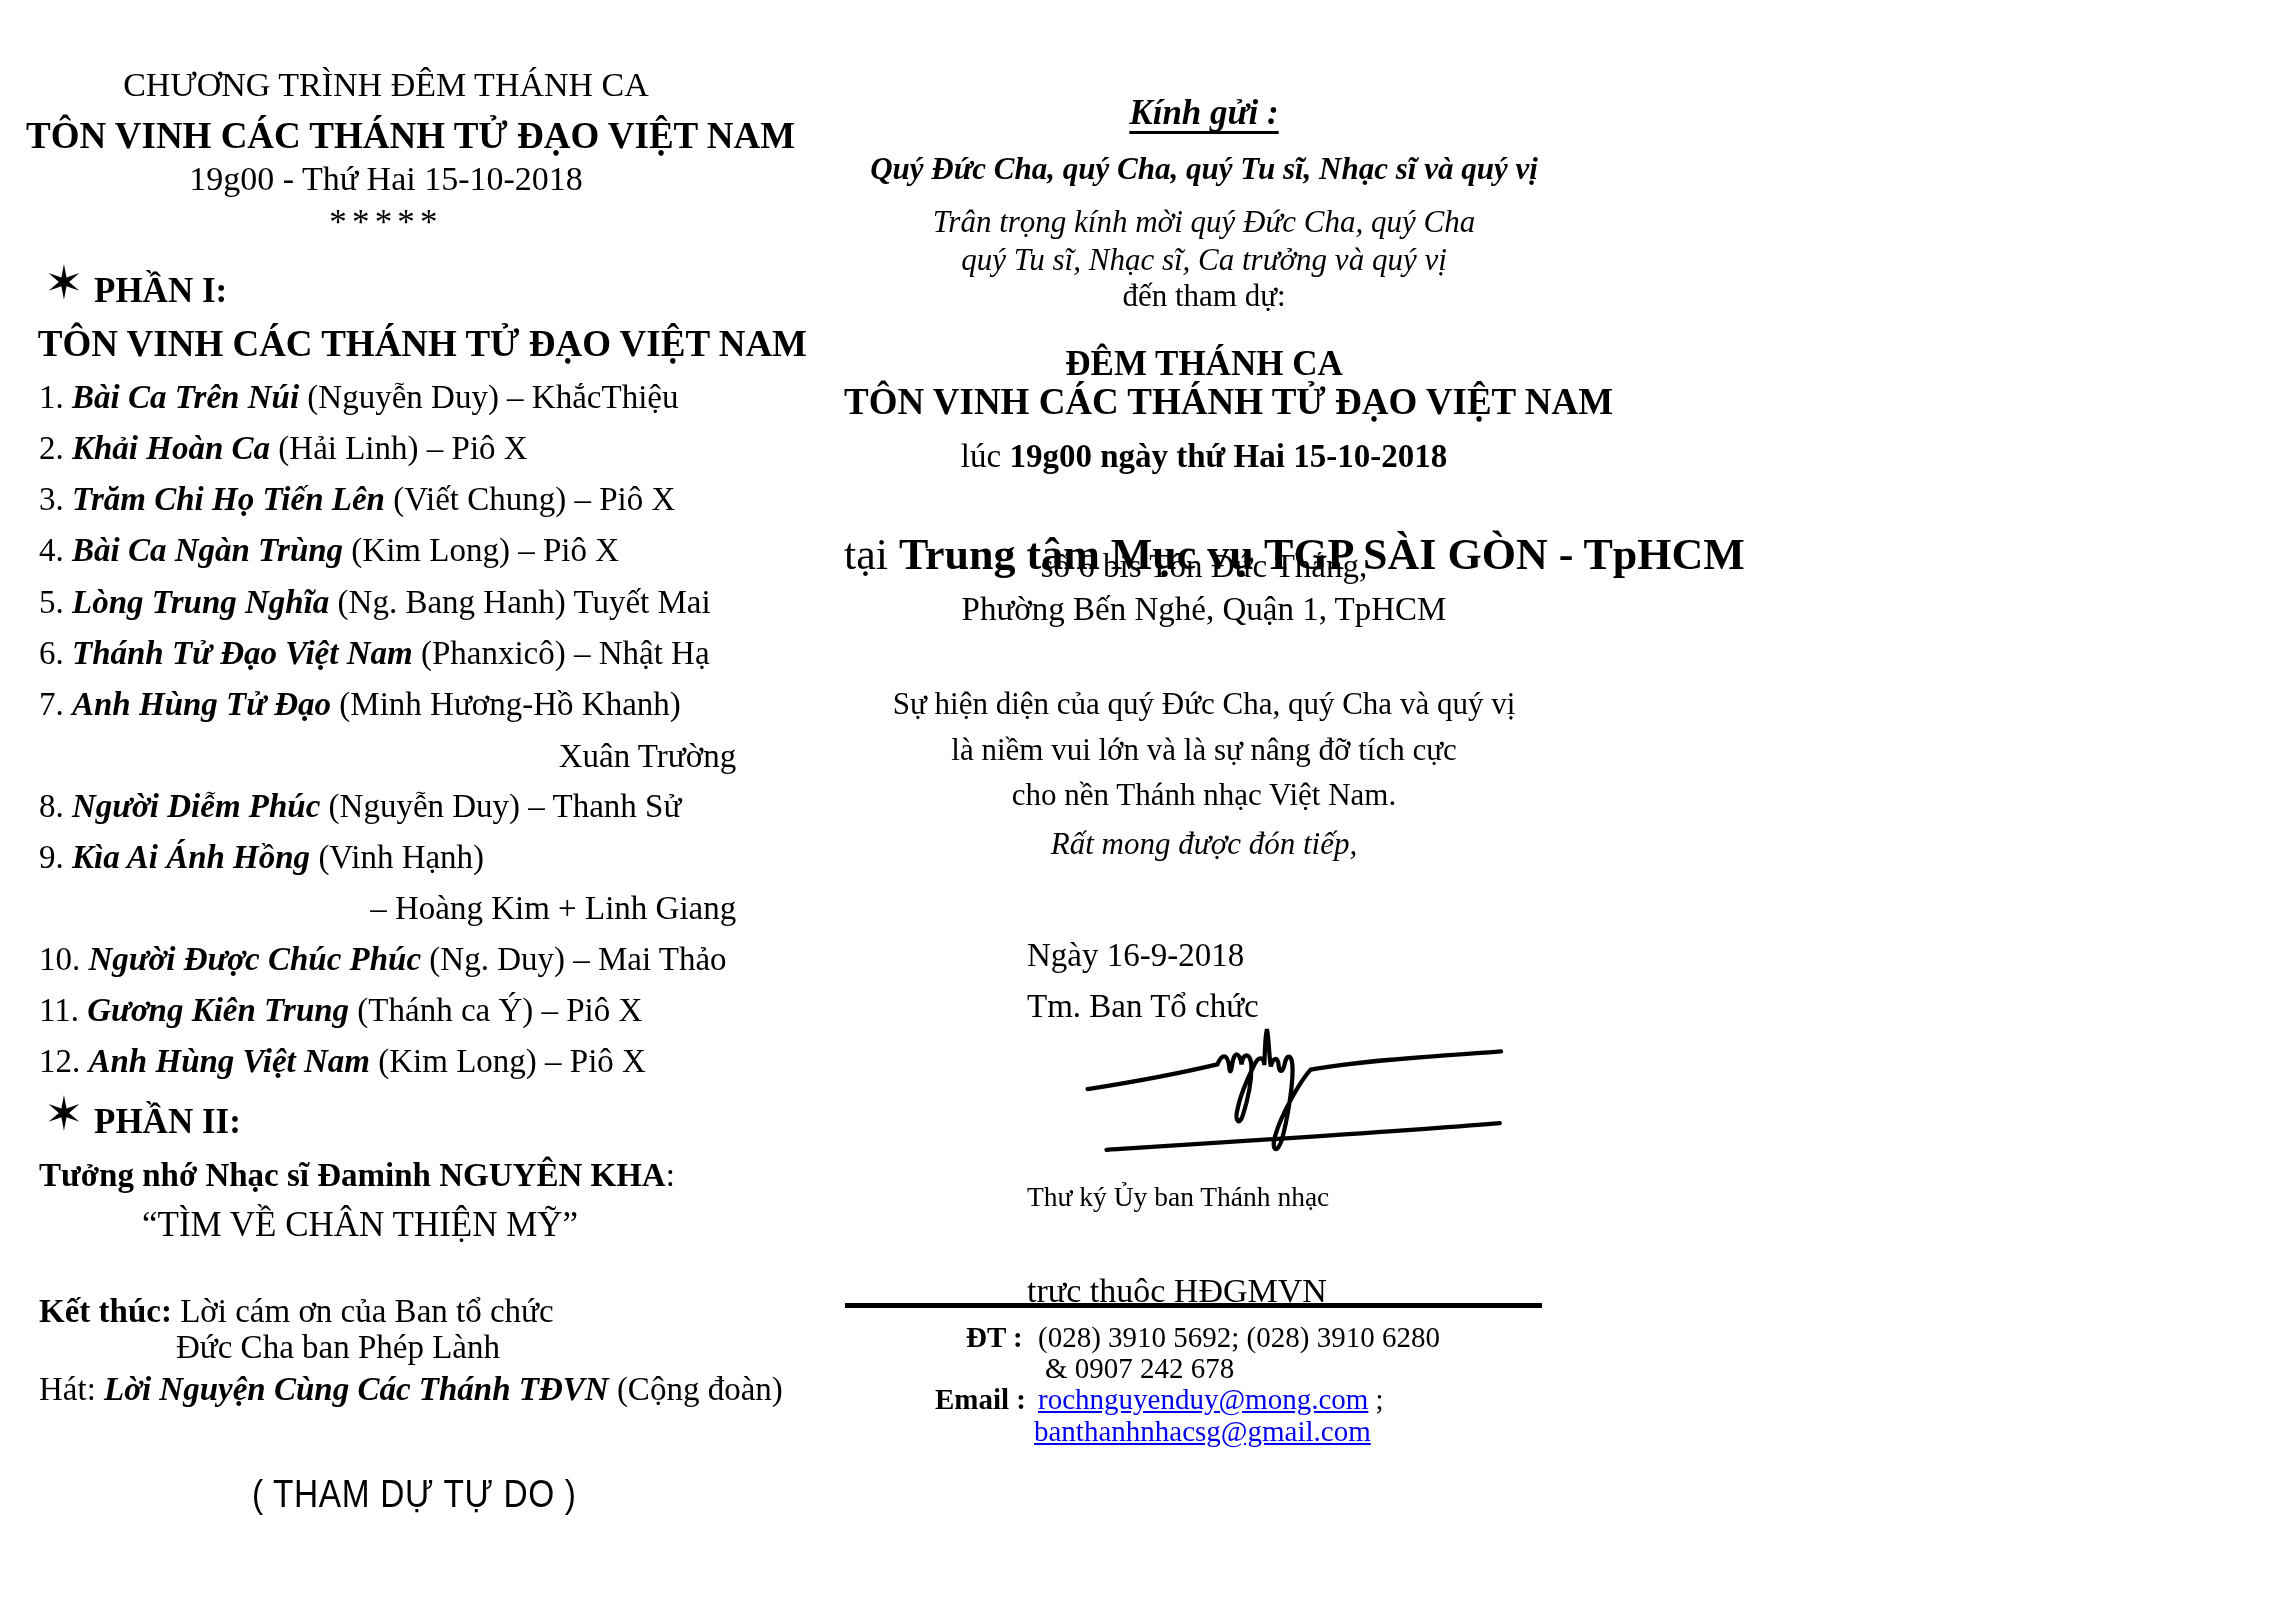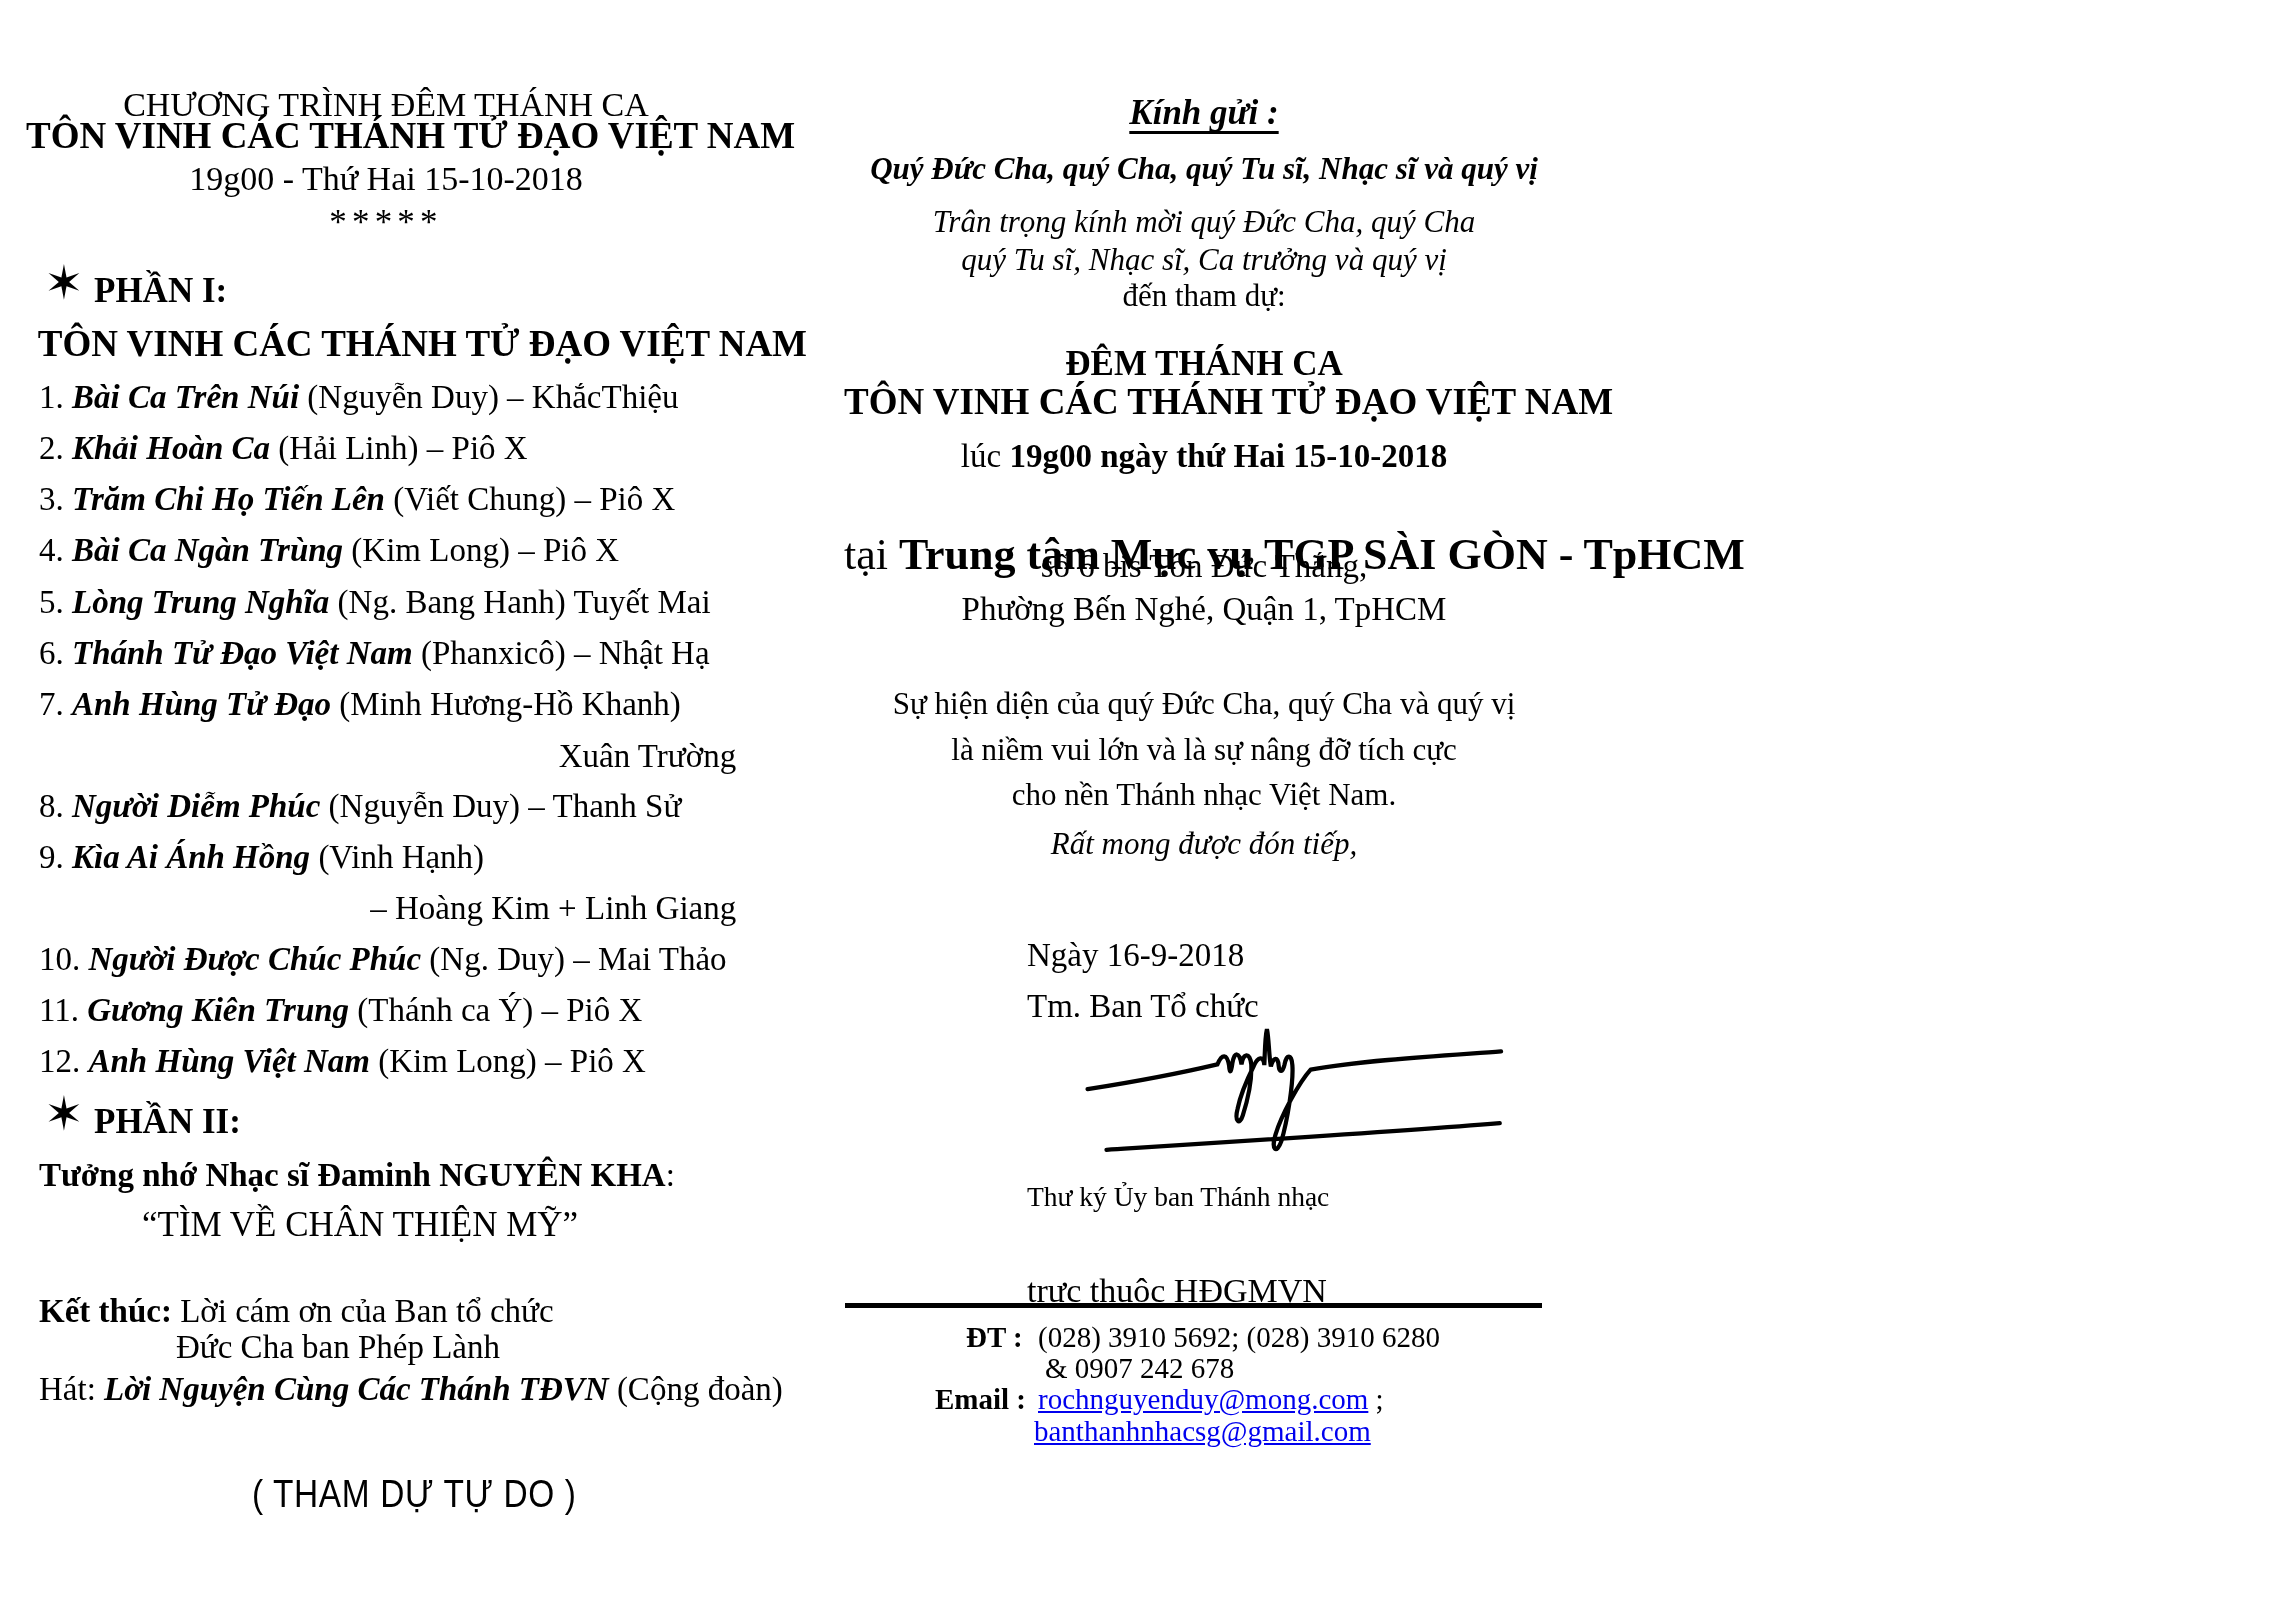--- a/index.html
+++ b/index.html
@@ -25,21 +25,21 @@
   .link{color:#0000EE;text-decoration:underline;text-decoration-color:#0000EE;}
   .contact{font-size:29px;}
 </style>
 </head>
 <body>
 
 <div class="page">
 
   <div class="col col-left">
 
-    <div class="line center" style="top:86px;font-size:34px;">CHƯƠNG TRÌNH ĐÊM THÁNH CA</div>
+    <div class="line center" style="top:66px;font-size:34px;">CHƯƠNG TRÌNH ĐÊM THÁNH CA</div>
     <div class="line center b" style="top:115px;font-size:37px;">TÔN VINH CÁC THÁNH TỬ ĐẠO VIỆT NAM</div>
     <div class="line center" style="top:160px;font-size:34px;">19g00 - Thứ Hai 15-10-2018</div>
     <div class="line center" style="top:203px;font-size:35px;letter-spacing:5.2px;">*****</div>
 
     <div class="line star" style="top:260px;left:18.3px;">✶</div>
     <div class="line b" style="top:271px;left:68px;font-size:35px;">PHẦN I:</div>
 
     <div class="line b" style="top:323px;left:11.8px;font-size:37px;">TÔN VINH CÁC THÁNH TỬ ĐẠO VIỆT NAM</div>
 
     <div class="line song" style="top:379px;"><span>1. </span><span class="st">Bài Ca Trên Núi</span><span> (Nguyễn Duy) – KhắcThiệu</span></div>

